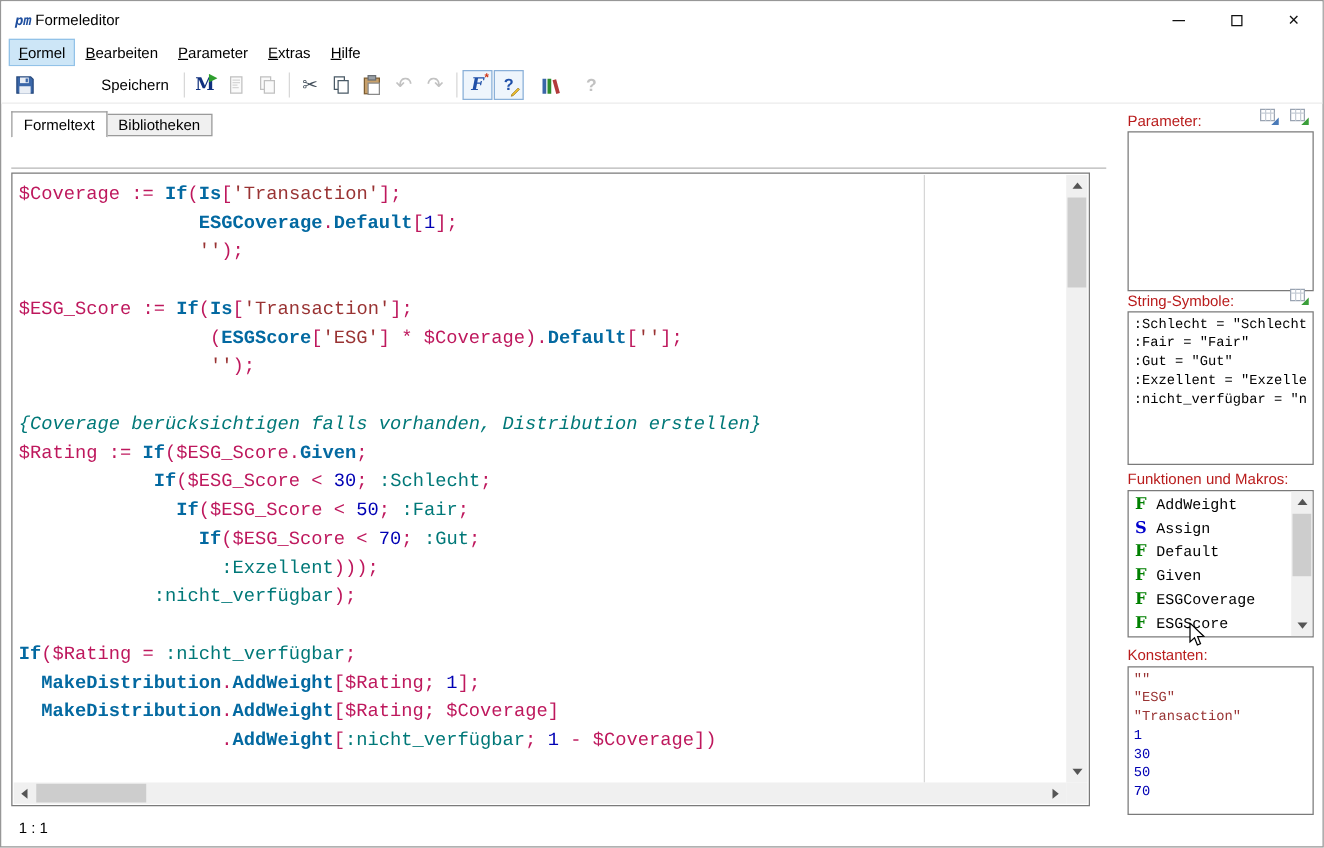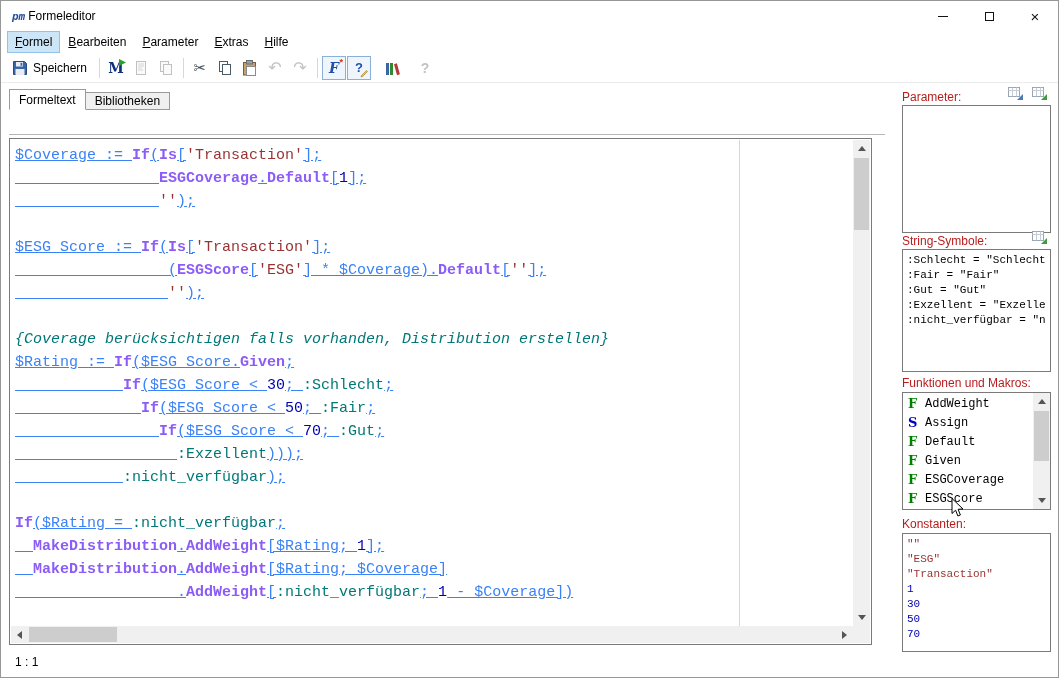--- a/index.html
+++ b/index.html
@@ -23,52 +23,52 @@
   .menubar { position:absolute; left:0; top:30px; width:100%; height:22px;
              display:flex; align-items:stretch; padding-left:6px; background:#fff; }
   .menu-item { padding:4px 8px; }
   .menu-item.selected { background:#cde6f7; border:1px solid #92c2e8; padding:3px 7px; }
 
   
   .toolbar { position:absolute; left:0; top:52px; width:100%; height:30px; background:#fff;
              display:flex; align-items:center; padding-left:8px; border-bottom:1px solid #ececec; }
   .tb-btn { height:24px; min-width:24px; display:flex; align-items:center; justify-content:center;
             position:relative; margin-right:1px; }
-  .tb-save { padding:0 7px 0 3px; }
+  .tb-save { padding:0 7px 0 3px;gap:48px; }
   .tb-save .tb-label { margin-left:5px; }
   .tb-sep { width:1px; height:20px; background:#d8d8d8; margin:0 4px; }
   .tb-gap { width:8px; }
   .tb-toggle { border:1px solid #8ab0d8; background:#eef5fc; width:24px; height:24px; }
   .m-glyph { font-family:"DejaVu Serif", serif; font-weight:bold; font-size:14px; color:#10307e; }
   .m-arrow { position:absolute; right:2px; top:3px; }
   .cut-glyph { font-size:15px; color:#44505c; font-family:"DejaVu Sans", sans-serif; }
   .undo-glyph, .redo-glyph { font-size:16px; color:#c2c2c2; font-family:"DejaVu Sans", sans-serif; }
   .f-glyph { font-family:"DejaVu Serif", serif; font-style:italic; font-weight:bold; font-size:14px; color:#2050a8; }
   .f-mark { position:absolute; top:0; right:2px; font-size:9px; color:#d03010; font-weight:bold; }
   .q-glyph { font-weight:bold; font-size:13px; color:#2050a8; }
   .help-glyph { font-weight:bold; font-size:14px; color:#c2c2c2; }
   .pencil-svg { position:absolute; right:1px; bottom:1px; }
 
   
-  .tabs { position:absolute; left:8px; top:88px; height:21px; display:flex; align-items:flex-end; }
+  .tabs { position:absolute; left:8px; top:88px; height:21px; display:flex; align-items:center; }
   .tab { padding:0 9px; border:1px solid #9a9a9a; background:#f0f0f0; height:18px;
          display:flex; align-items:center; margin-right:-1px; }
   .tab.active { background:#fff; height:21px; border-bottom:1px solid #fff; z-index:2; }
   .result-type { position:absolute; left:10px; top:114px; }
   .hline { position:absolute; left:8px; top:133px; width:876px; height:1px; background:#b6b6b6; }
 
   
   .editor { position:absolute; left:8px; top:137px; width:863px; height:507px;
             background:#fff; border:1px solid #7a7a7a; }
   .code { position:absolute; left:1px; top:1px; right:18px; bottom:18px; overflow:hidden;
           padding:4px 0 0 4px; font-family:"Liberation Mono", monospace; font-size:15px;
           line-height:23px; white-space:pre; z-index:1; background:transparent; }
   .code-line { height:23px; }
-  .tok-n { color:#3b82f6;text-decoration:underline; }
-  .tok-b { color:#8b5cf6; font-weight:bold;margin-top:32px; }
+  .tok-n { color:#be185d; }
+  .tok-b { color:#0369a1; font-weight:bold;margin-top:32px; }
   .tok-s { color:var(--c-string, #993333); }
   .tok-y { color:var(--c-symbol, #007878); }
   .tok-c { color:var(--c-comment, #007878); font-style:italic; }
   .tok-d { color:var(--c-number, #0000b4); }
   .ruler { position:absolute; left:729px; top:1px; bottom:18px; width:1px; background:#d6d6d6; z-index:0; }
 
   
   .vscroll { position:absolute; top:1px; right:1px; bottom:18px; width:17px; background:#f0f0f0; z-index:2; }
   .hscroll { position:absolute; left:1px; bottom:1px; right:18px; height:17px; background:#f0f0f0; z-index:2; }
   .corner  { position:absolute; right:1px; bottom:1px; width:17px; height:17px; background:#f0f0f0; z-index:2; }

